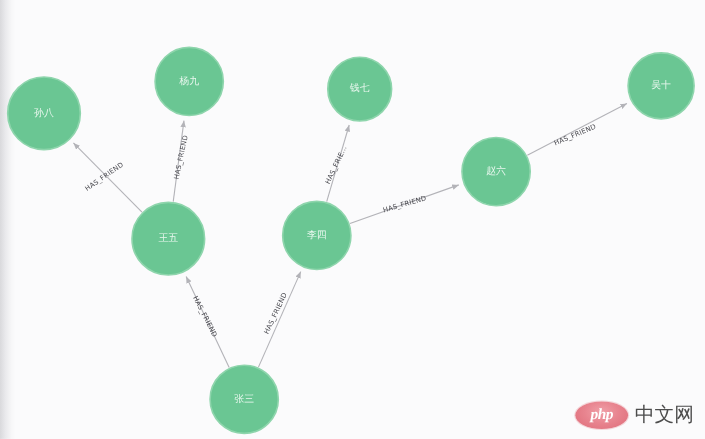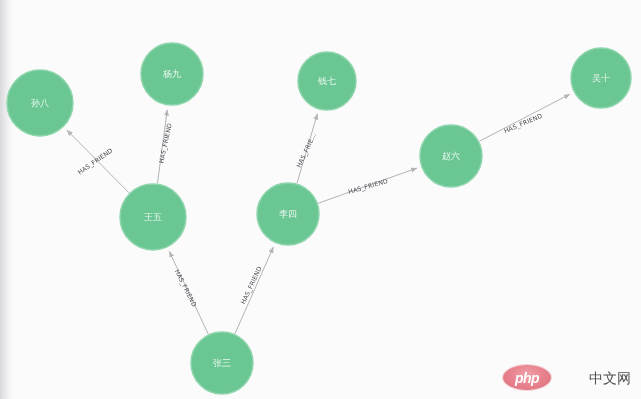--- a/index.html
+++ b/index.html
@@ -76,35 +76,34 @@
     width: 48px;
     height: 25px;
     border-radius: 50%;
     background: radial-gradient(ellipse at 50% 38%, #f0a0a8 0%, #e8848f 45%, #de6b78 100%);
     display: flex;
     align-items: center;
     justify-content: center;
     box-shadow: 0 0 0 1px rgba(222,107,120,0.25);
   }
   .php-badge span {
-    font-family: Liberation Sans, sans-serif;
+    font-family: Liberation Serif, serif;
     font-style: italic;
     font-weight: bold;
     font-size: 14px;
     color: #ffffff;
     letter-spacing: -0.5px;
     line-height: 1;
   }
   .wm-text {
     font-family: "DejaVu Sans", sans-serif;
-    font-size: 14px;
+    font-size: 18px;
     color: #4d4d4d;
     letter-spacing: 0px;
     line-height: 1;
-    margin-left: 32px;
   }
 </style>
 </head>
 <body>
 
 <div id="stage">
 
   <svg id="graph-svg" viewBox="0 0 641 399" xmlns="http://www.w3.org/2000/svg">
     <defs>
       <marker id="arrowhead" markerWidth="7" markerHeight="7" refX="6" refY="2.5" orient="auto" markerUnits="strokeWidth">

